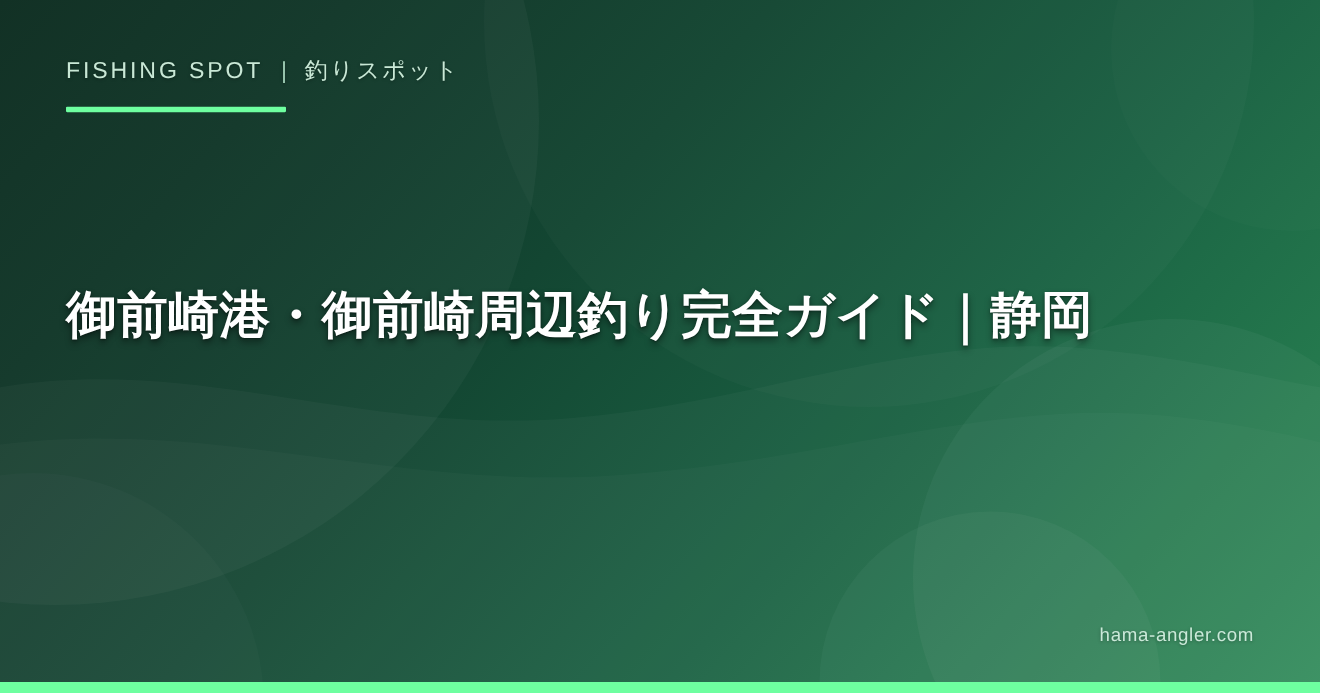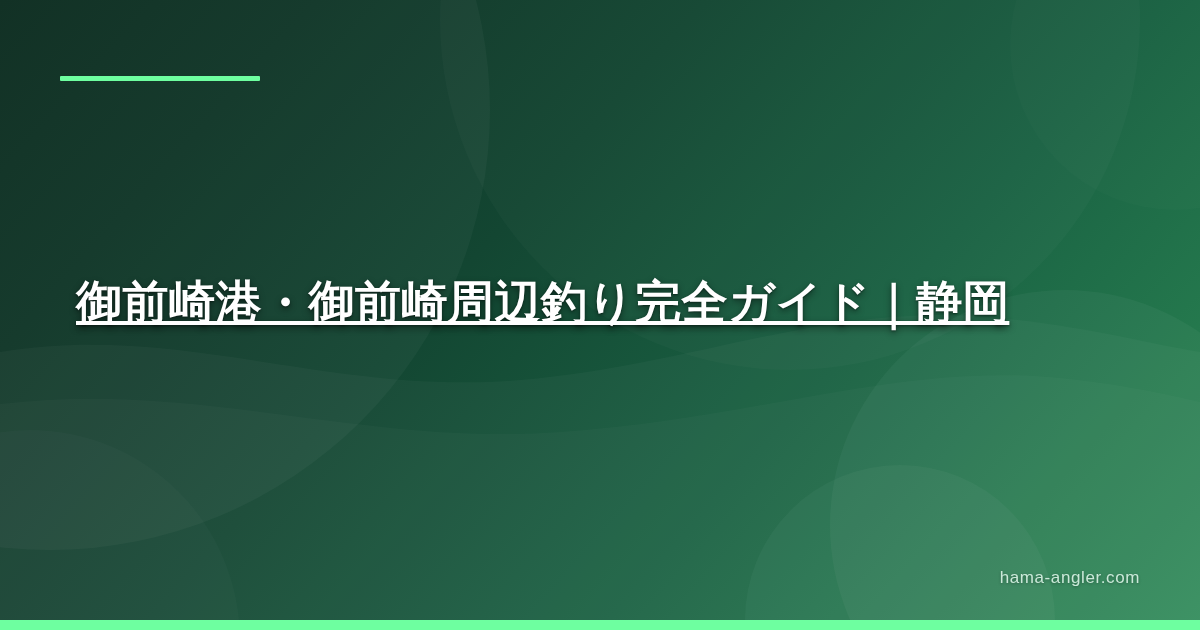--- a/index.html
+++ b/index.html
@@ -135,30 +135,29 @@
     height: 5px;
     border-radius: 1px;
     background: #6effa0;
   }
 
   .title {
     position: absolute;
     left: 60px;
     top: 256px;
     width: 1090px;
-    margin: 16px;
+    margin: 0;
     color: #ffffff;
     font-size: 46px;
     font-weight: 700;
     line-height: 1.32;
     letter-spacing: 0.5px;
     text-shadow:
       0 3px 7px rgba(0, 0, 0, 0.45),
       0 1px 2px rgba(0, 0, 0, 0.40);
-    text-decoration: underline;
   }
 
   .site {
     position: absolute;
     right: 60px;
     bottom: 44px;
     color: #cbe9d9;
     font-size: 17px;
     line-height: 1;
     letter-spacing: 0.6px;
@@ -189,20 +188,25 @@
 
     <svg class="wave" viewBox="0 0 1200 630" preserveAspectRatio="none">
       <path d="M0,352 C180,322 330,396 520,380 C700,365 830,300 1000,318 C1090,327 1150,344 1200,352 L1200,630 L0,630 Z" fill="rgba(255,255,255,0.030)"></path>
       <path d="M0,404 C200,380 360,446 560,432 C760,418 900,362 1060,378 C1120,384 1165,394 1200,402 L1200,630 L0,630 Z" fill="rgba(255,255,255,0.022)"></path>
     </svg>
   </div>
 
   <div class="content">
 
     <div class="eyebrow-wrap">
+      <div class="eyebrow">
+        <span class="eyebrow-en">FISHING SPOT</span>
+        <span class="eyebrow-sep">|</span>
+        <span class="eyebrow-ja">釣りスポット</span>
+      </div>
       <div class="eyebrow-rule"></div>
     </div>
 
     <h1 class="title">御前崎港・御前崎周辺釣り完全ガイド｜静岡</h1>
 
     <div class="site">hama-angler.com</div>
   </div>
 
   <div class="accent-bar"></div>
 </div>

